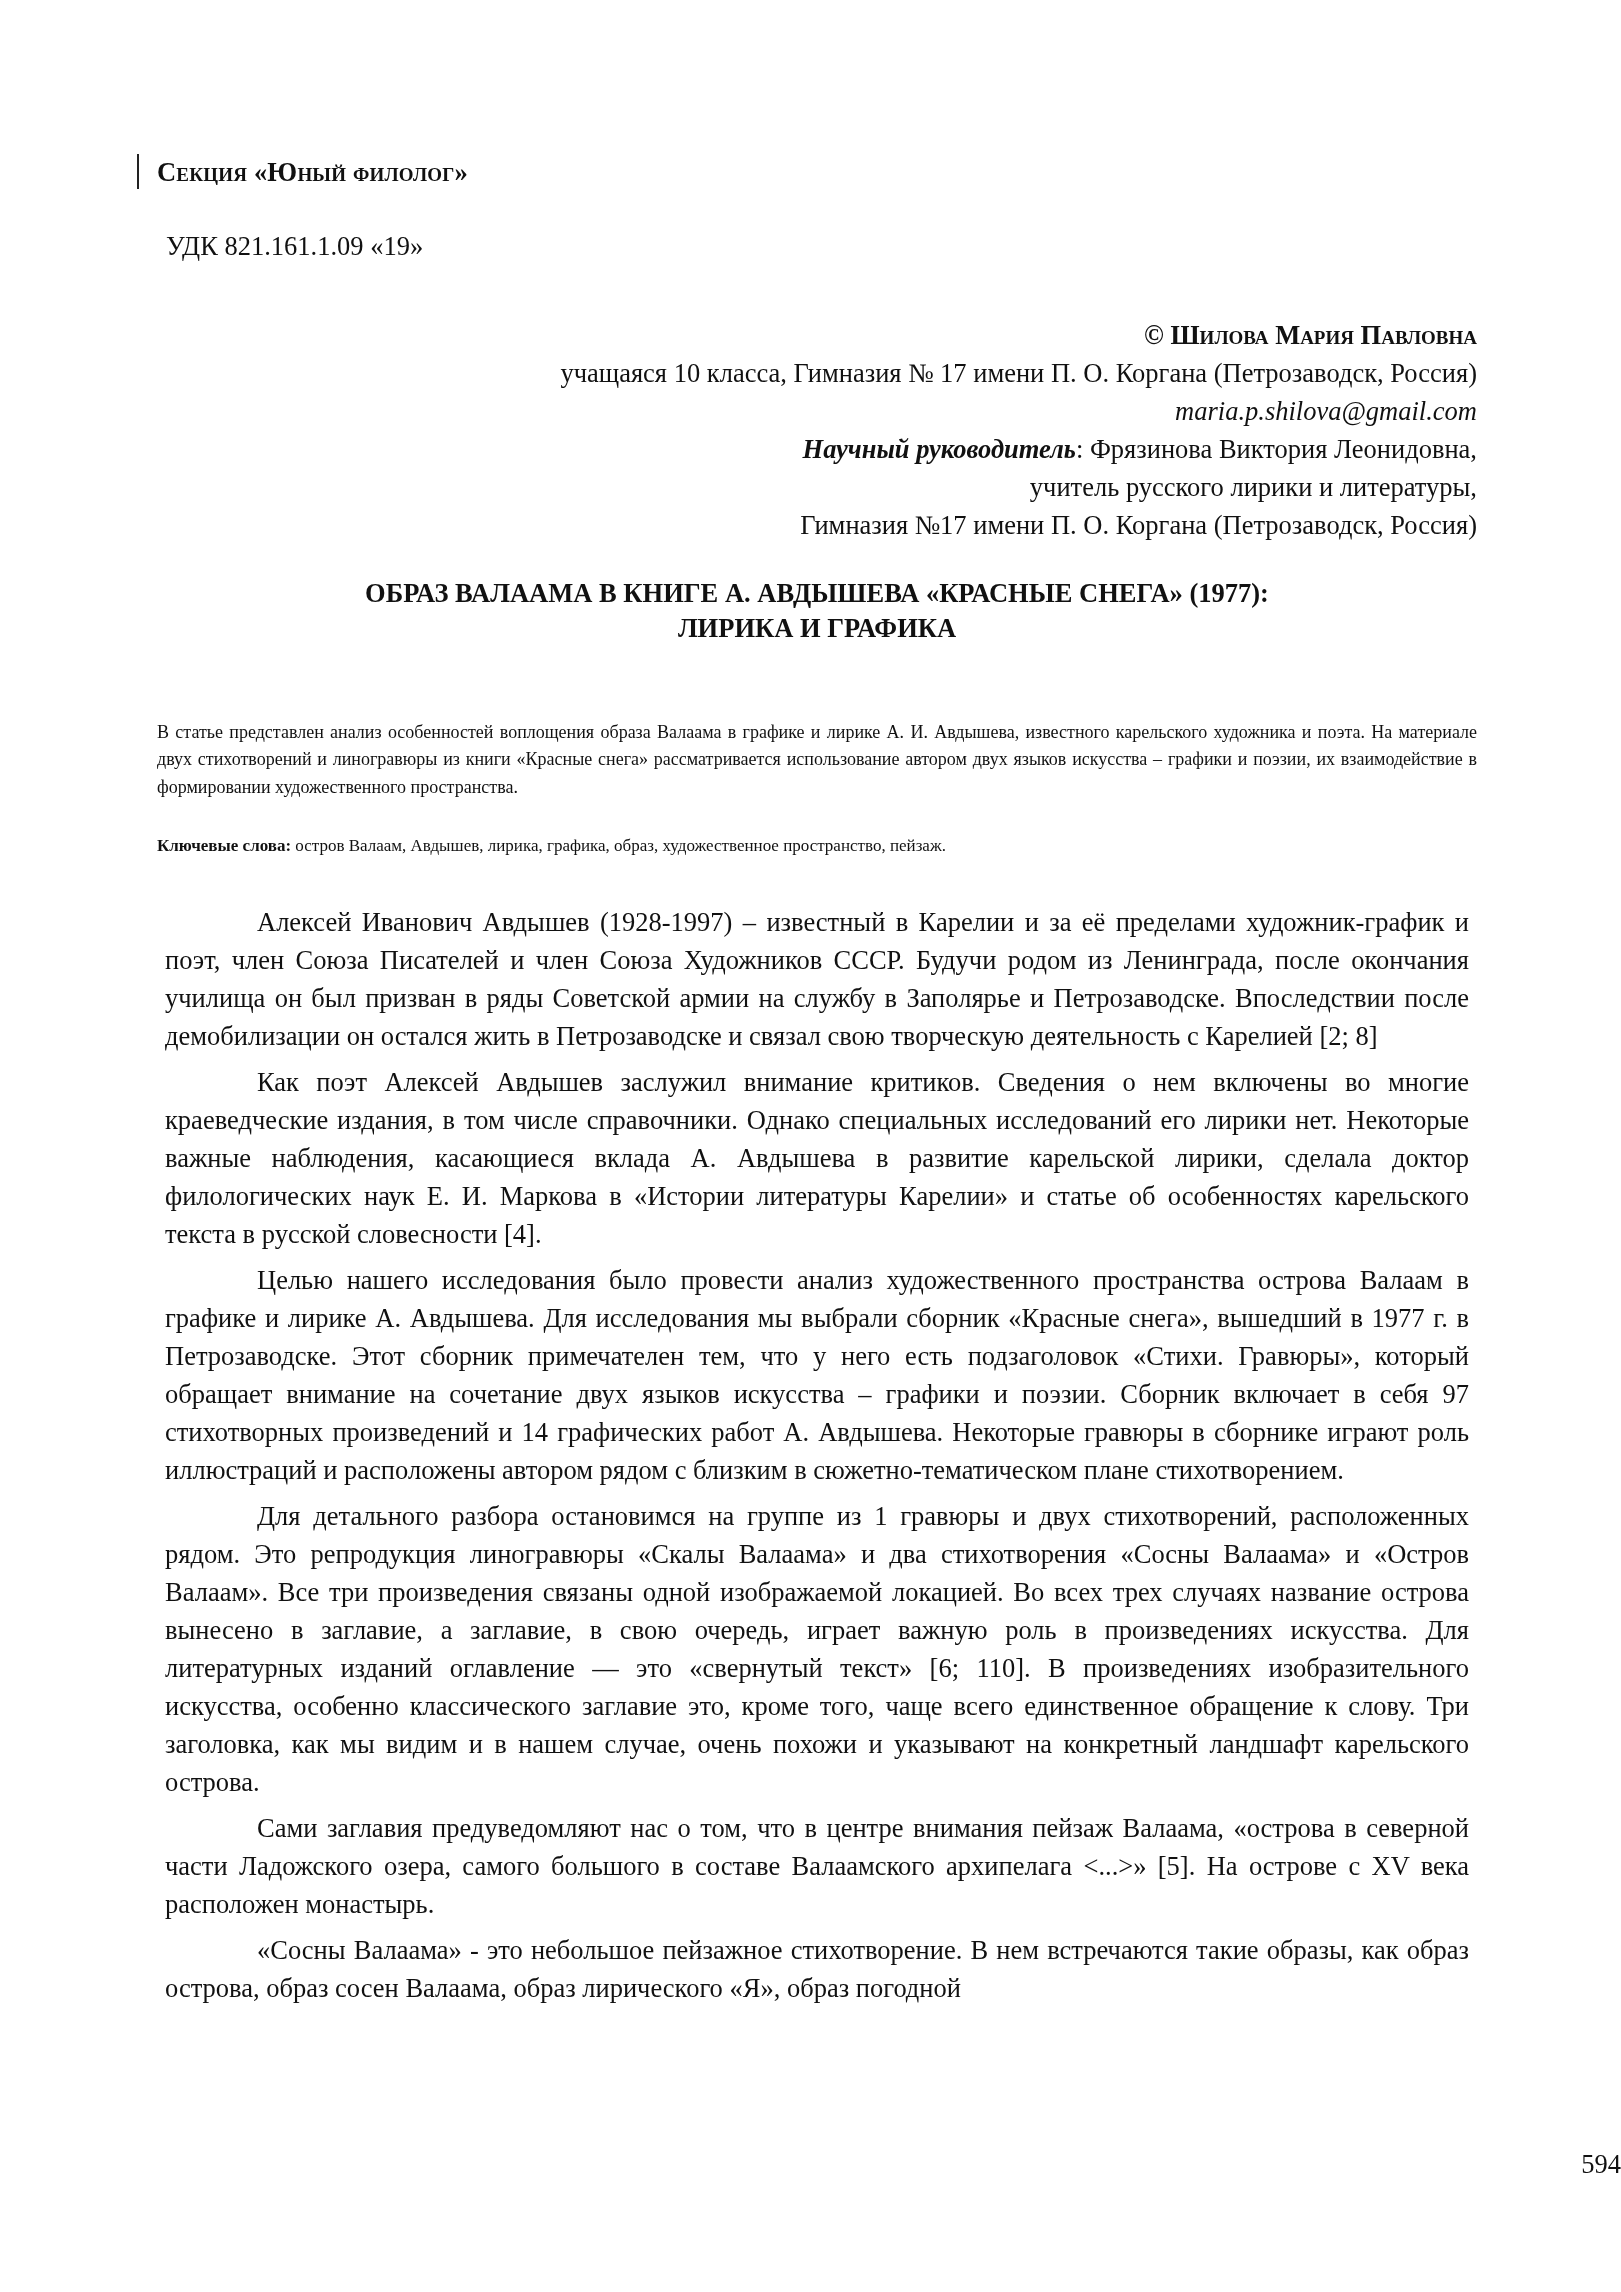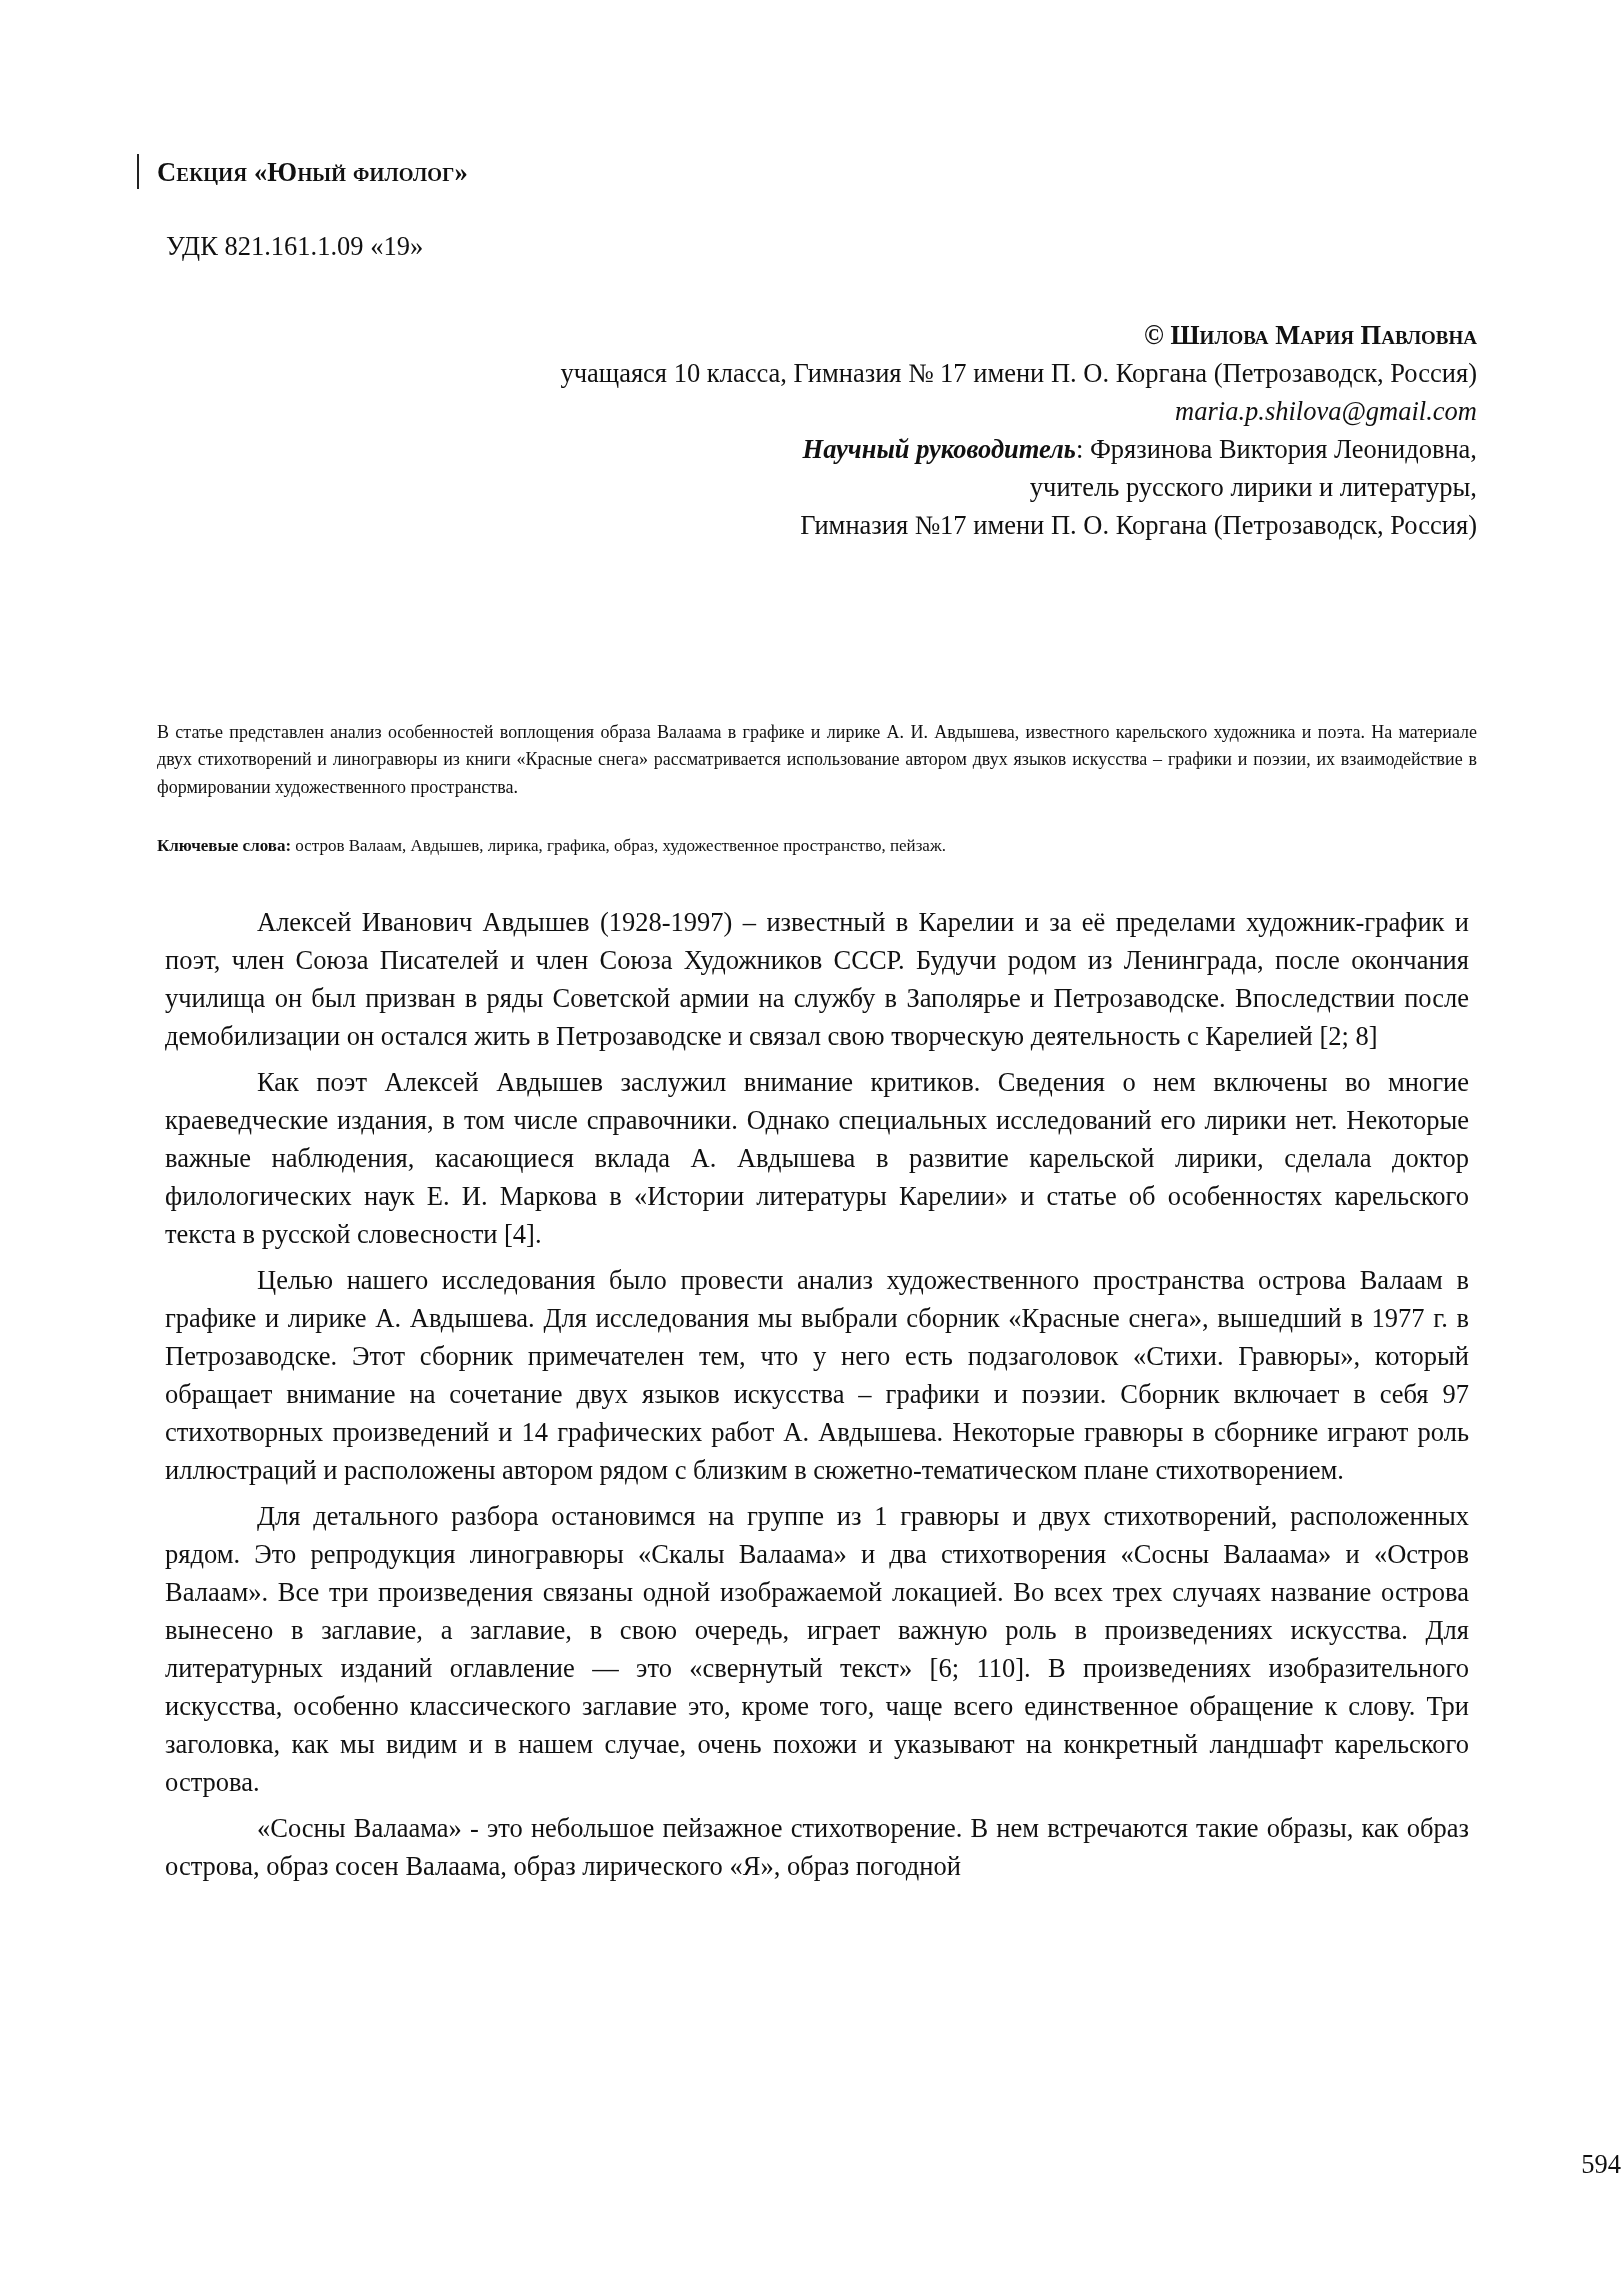--- a/index.html
+++ b/index.html
@@ -31,28 +31,33 @@
 
   <div class="author-block">
     <div class="author-name">© Шилова Мария Павловна</div>
     <div>учащаяся 10 класса, Гимназия № 17 имени П. О. Коргана (Петрозаводск, Россия)</div>
     <div class="email">maria.p.shilova@gmail.com</div>
     <div><span class="sup-label">Научный руководитель</span><span>: Фрязинова Виктория Леонидовна,</span></div>
     <div>учитель русского лирики и литературы,</div>
     <div>Гимназия №17 имени П. О. Коргана (Петрозаводск, Россия)</div>
   </div>
 
+  <div class="title">
+    <div>ОБРАЗ ВАЛААМА В КНИГЕ А. АВДЫШЕВА «КРАСНЫЕ СНЕГА» (1977):</div>
+    <div>ЛИРИКА И ГРАФИКА</div>
+  </div>
 
   <div class="abstract">В статье представлен анализ особенностей воплощения образа Валаама в графике и лирике А. И. Авдышева, известного карельского художника и поэта. На материале двух стихотворений и линогравюры из книги «Красные снега» рассматривается использование автором двух языков искусства – графики и поэзии, их взаимодействие в формировании художественного пространства.</div>
 
   <div class="keywords"><span class="kw-label">Ключевые слова:</span><span> остров Валаам, Авдышев, лирика, графика, образ, художественное пространство, пейзаж.</span></div>
 
   <div class="body">
     <p>Алексей Иванович Авдышев (1928-1997) – известный в Карелии и за её пределами художник-график и поэт, член Союза Писателей и член Союза Художников СССР. Будучи родом из Ленинграда, после окончания училища он был призван в ряды Советской армии на службу в Заполярье и Петрозаводске. Впоследствии после демобилизации он остался жить в Петрозаводске и связал свою творческую деятельность с Карелией [2; 8]</p>
     <p>Как поэт Алексей Авдышев заслужил внимание критиков. Сведения о нем включены во многие краеведческие издания, в том числе справочники. Однако специальных исследований его лирики нет. Некоторые важные наблюдения, касающиеся вклада А. Авдышева в развитие карельской лирики, сделала доктор филологических наук Е. И. Маркова в «Истории литературы Карелии» и статье об особенностях карельского текста в русской словесности [4].</p>
     <p>Целью нашего исследования было провести анализ художественного пространства острова Валаам в графике и лирике А. Авдышева. Для исследования мы выбрали сборник «Красные снега», вышедший в 1977 г. в Петрозаводске. Этот сборник примечателен тем, что у него есть подзаголовок «Стихи. Гравюры», который обращает внимание на сочетание двух языков искусства – графики и поэзии. Сборник включает в себя 97 стихотворных произведений и 14 графических работ А. Авдышева. Некоторые гравюры в сборнике играют роль иллюстраций и расположены автором рядом с близким в сюжетно-тематическом плане стихотворением.</p>
     <p>Для детального разбора остановимся на группе из 1 гравюры и двух стихотворений, расположенных рядом. Это репродукция линогравюры «Скалы Валаама» и два стихотворения «Сосны Валаама» и «Остров Валаам». Все три произведения связаны одной изображаемой локацией. Во всех трех случаях название острова вынесено в заглавие, а заглавие, в свою очередь, играет важную роль в произведениях искусства. Для литературных изданий оглавление — это «свернутый текст» [6; 110]. В произведениях изобразительного искусства, особенно классического заглавие это, кроме того, чаще всего единственное обращение к слову. Три заголовка, как мы видим и в нашем случае, очень похожи и указывают на конкретный ландшафт карельского острова.</p>
+    <p>Сами заглавия предуведомляют нас о том, что в центре внимания пейзаж Валаама, «острова в северной части Ладожского озера, самого большого в составе Валаамского архипелага &lt;...&gt;» [5]. На острове с XV века расположен монастырь.</p>
     <p>«Сосны Валаама» -  это небольшое пейзажное стихотворение. В нем встречаются такие образы, как образ острова, образ сосен Валаама, образ лирического «Я», образ погодной</p>
   </div>
 
   <div class="page-number">594</div>
 </div>
 
 
 </body></html>

